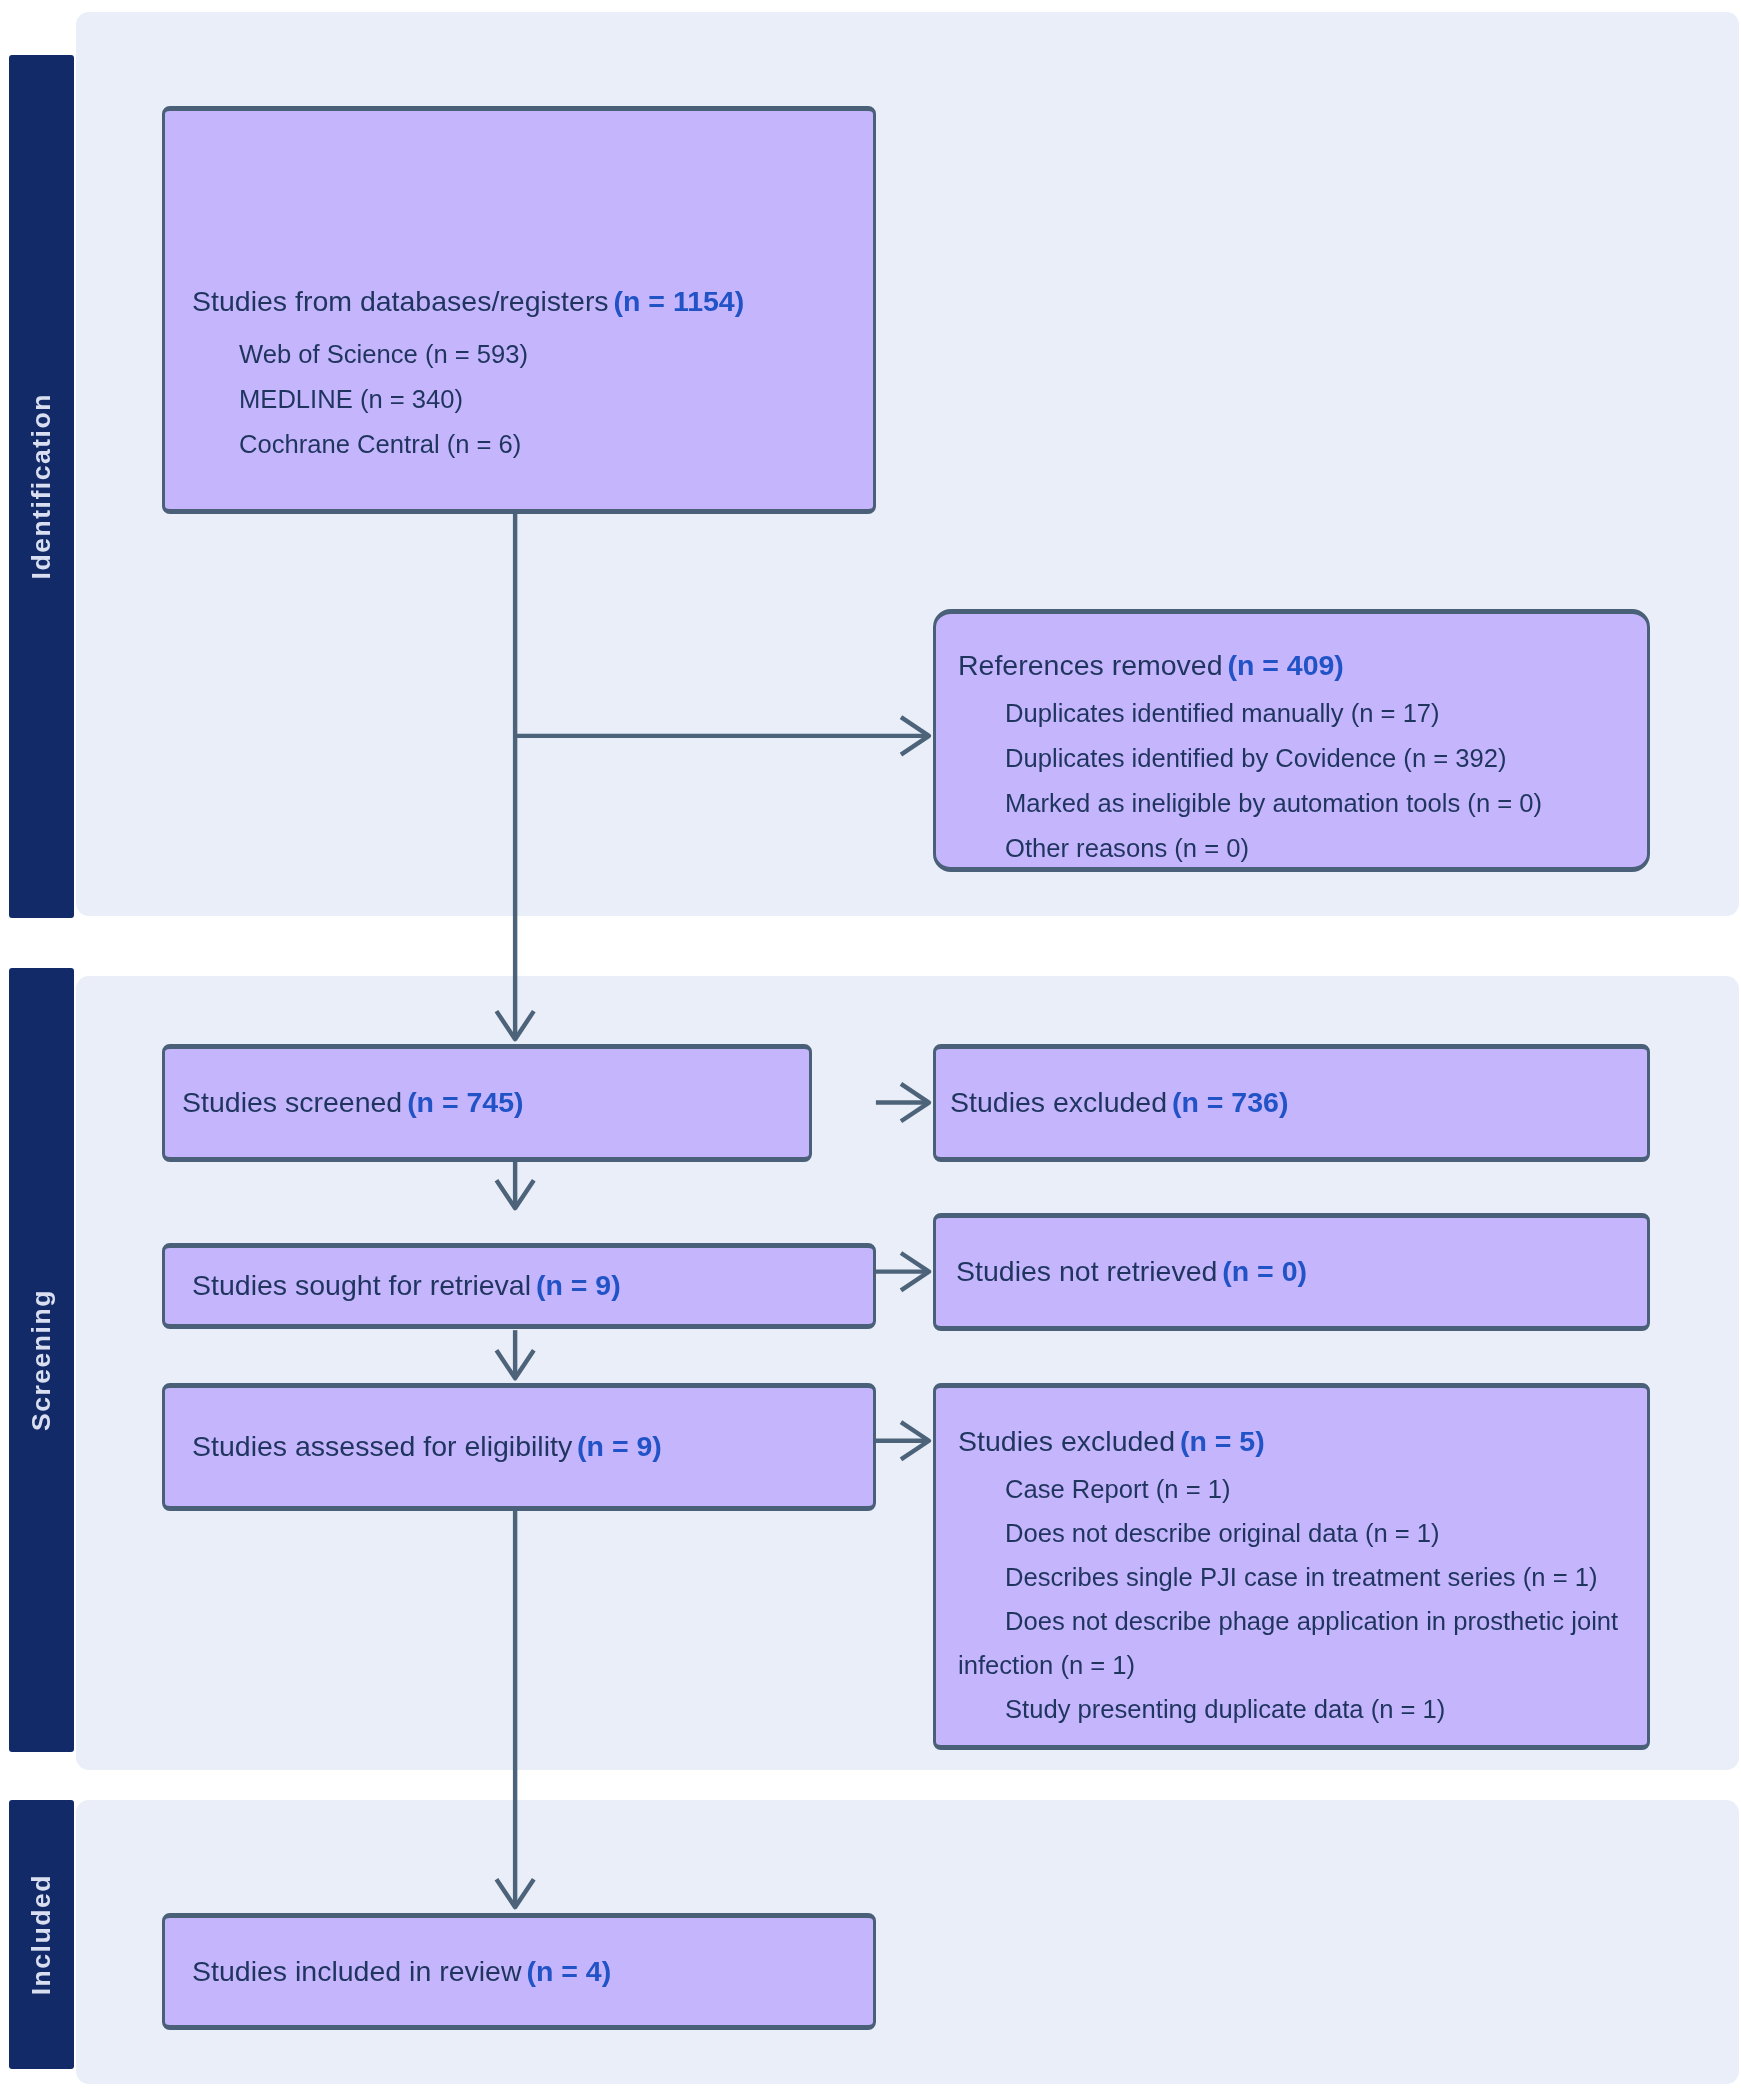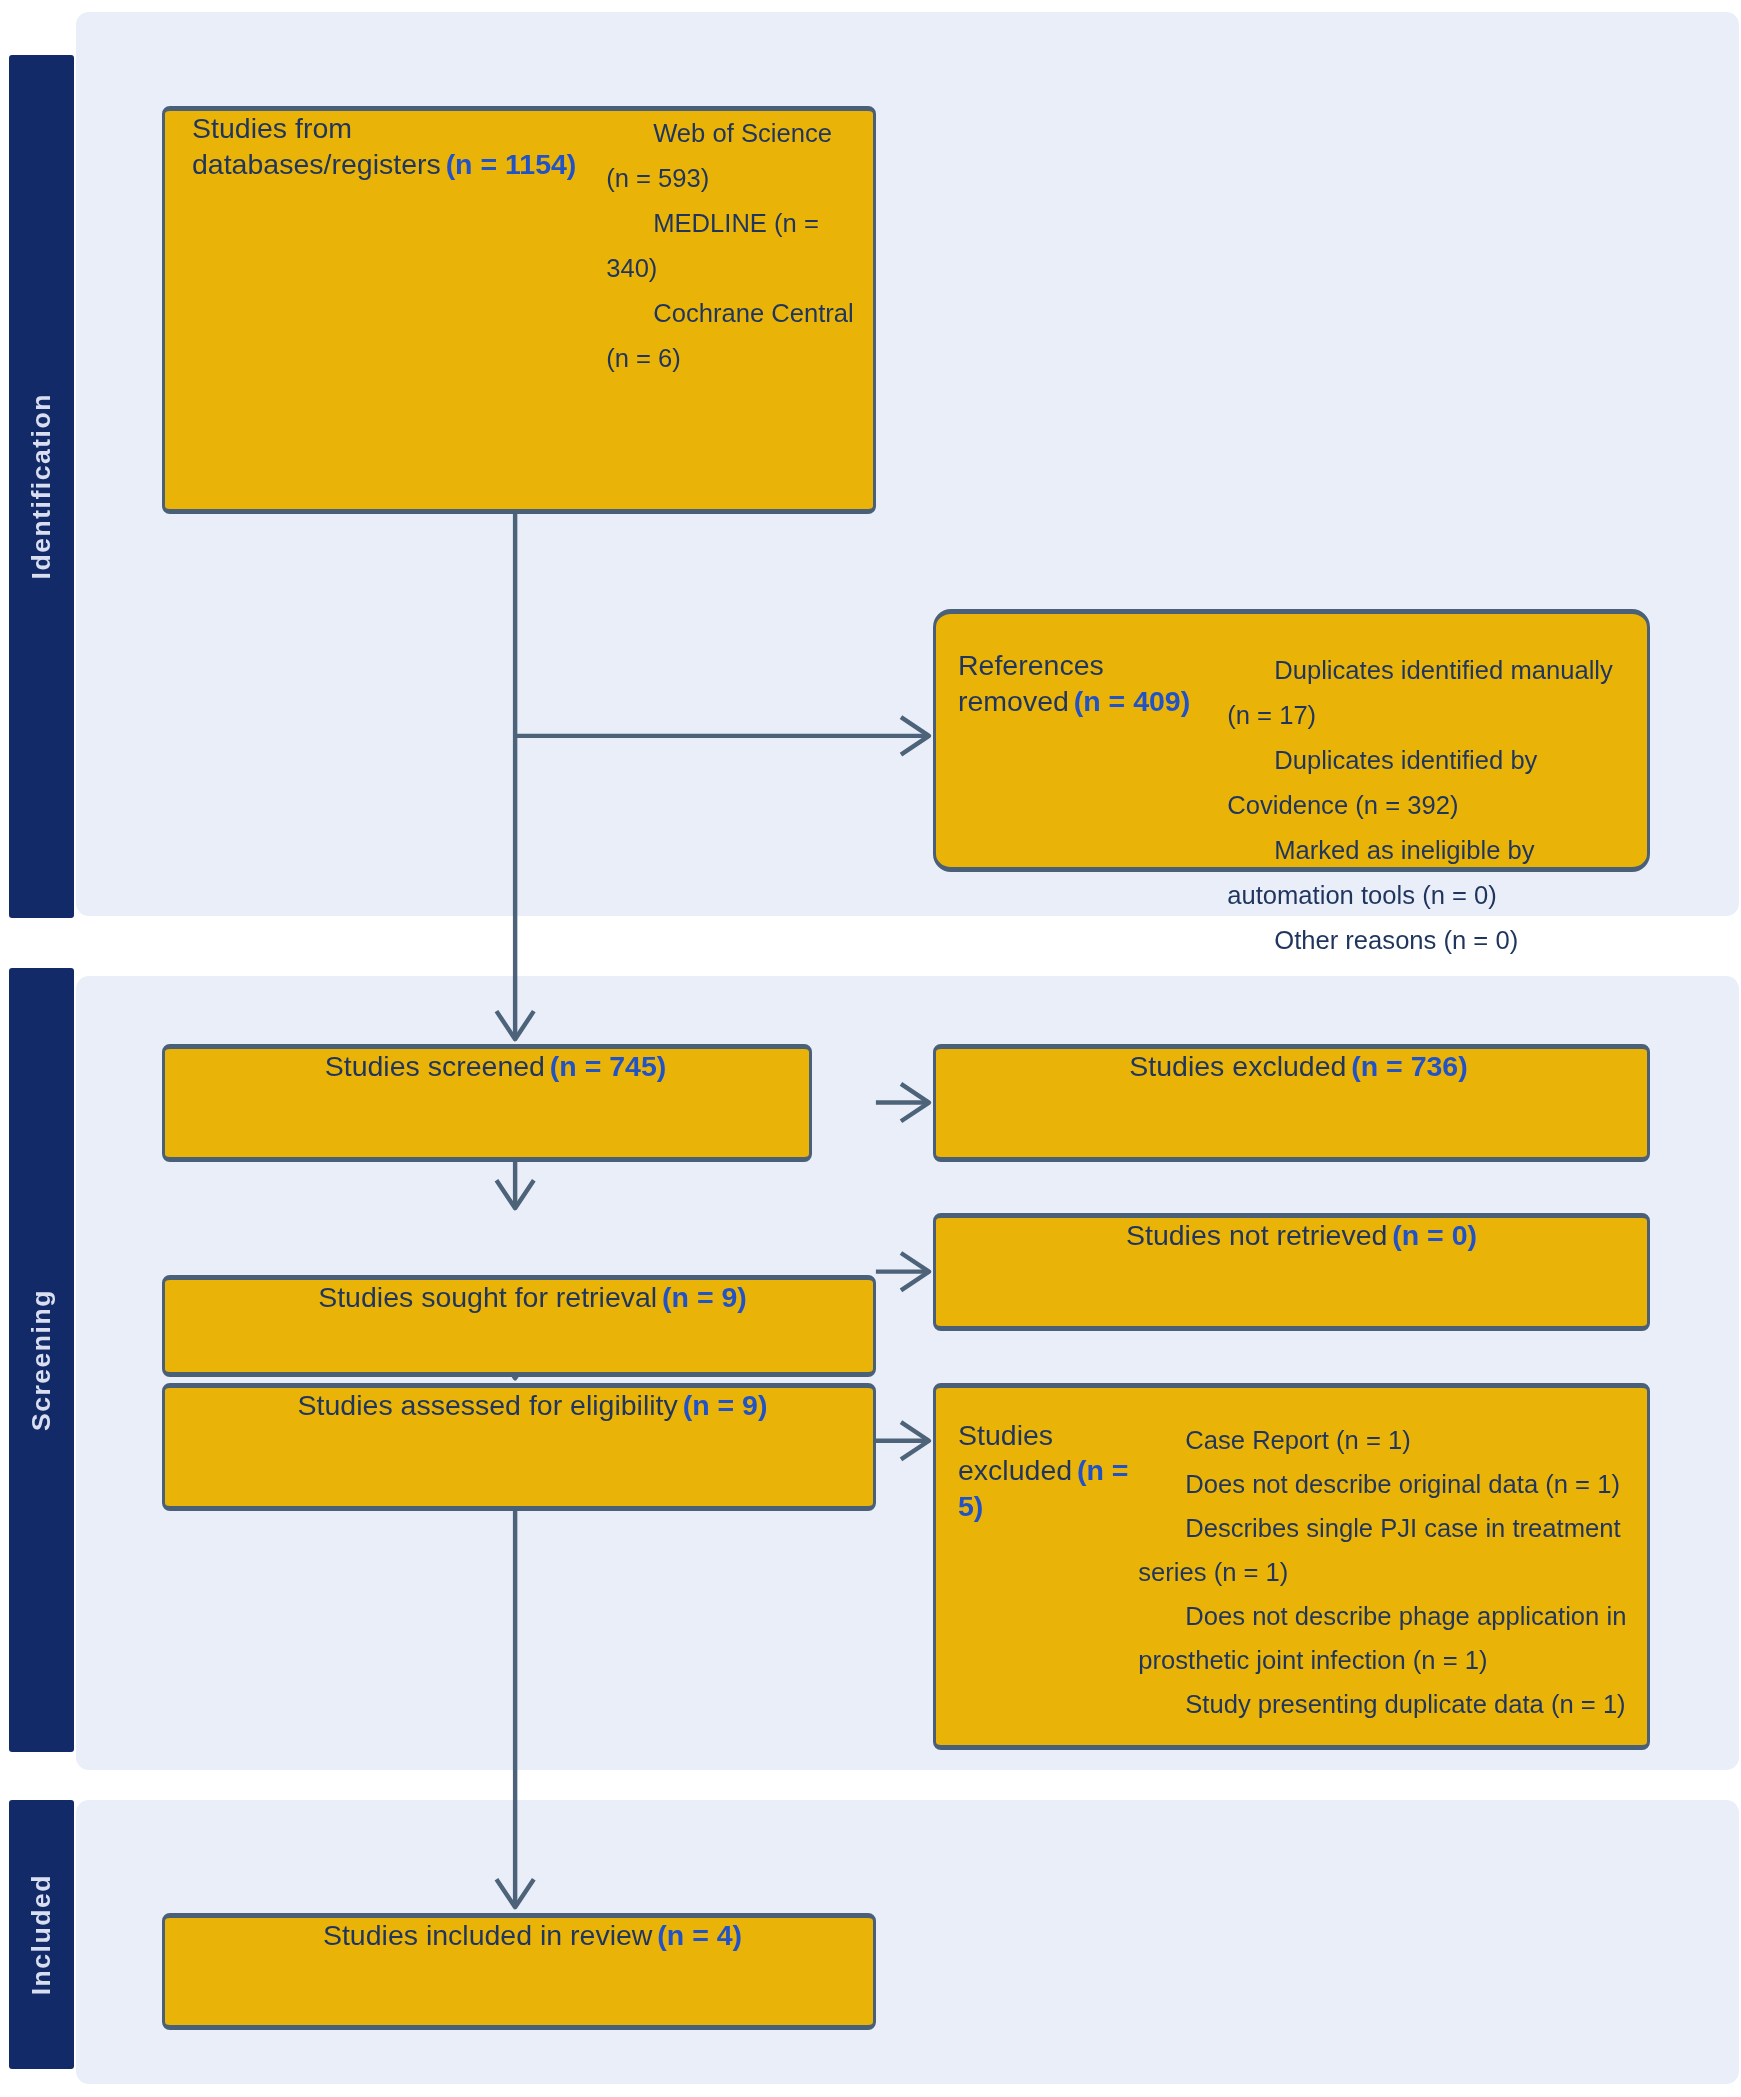--- a/index.html
+++ b/index.html
@@ -33,39 +33,39 @@
     writing-mode:vertical-rl;
     transform:rotate(180deg);
     color:#d9dff0;
     font-size:26.6px;font-weight:700;letter-spacing:1.5px;
     white-space:nowrap;
   }
 
   
   .fbox{
     position:absolute;
-    background:#eab308;
+    background:#c4b5fd;
     border:3.4px solid #4a6078;
     border-top-width:5.4px;border-bottom-width:5.4px;
     border-radius:7.9px;
     box-sizing:border-box;
-    display:flex;
+    display:flex;flex-direction:column;
   }
   .fbox.center{justify-content:center;}
   .title{font-size:28.5px;line-height:1.25;}
   .title .count{color:#2253c6;font-weight:700;margin-left:4.9px;}
   .sublist{font-size:25.6px;line-height:45px;}
   .sub{text-indent:47px;}
   #box-databases{left:162px;top:106px;width:714px;height:408px;justify-content:flex-end;padding:0 14.8px 42px 27px;}
   #box-databases .title{margin-bottom:12.3px;}
   #box-removed{left:933px;top:609px;width:717px;height:263px;justify-content:flex-start;padding:34px 12.3px 9.8px 22px;border-radius:18px;}
   #box-removed .title{margin-bottom:7.4px;}
   #box-screened{left:162px;top:1044px;width:650px;height:118px;padding-left:17px;justify-content:center;}
   #box-excluded-screening{left:933px;top:1044px;width:717px;height:118px;padding-left:14px;}
-  #box-sought{left:162px;top:1275px;width:714px;height:102px;padding-left:27px;}
+  #box-sought{left:162px;top:1243px;width:714px;height:86px;padding-left:27px;}
   #box-not-retrieved{left:933px;top:1213px;width:717px;height:118px;padding-left:20px;}
   #box-assessed{left:162px;top:1383px;width:714px;height:128px;padding-left:27px;}
   #box-excluded-eligibility{left:933px;top:1383px;width:717px;height:367px;justify-content:center;padding:29.5px 12.3px 7.4px 22px;}
   #box-excluded-eligibility .title{margin-bottom:7.4px;}
   #box-excluded-eligibility .sublist{line-height:44px;}
   #box-included{left:162px;top:1913px;width:714px;height:117px;padding-left:27px;}
 
   #arrows{position:absolute;left:0;top:0;}
 </style>
 </head>

